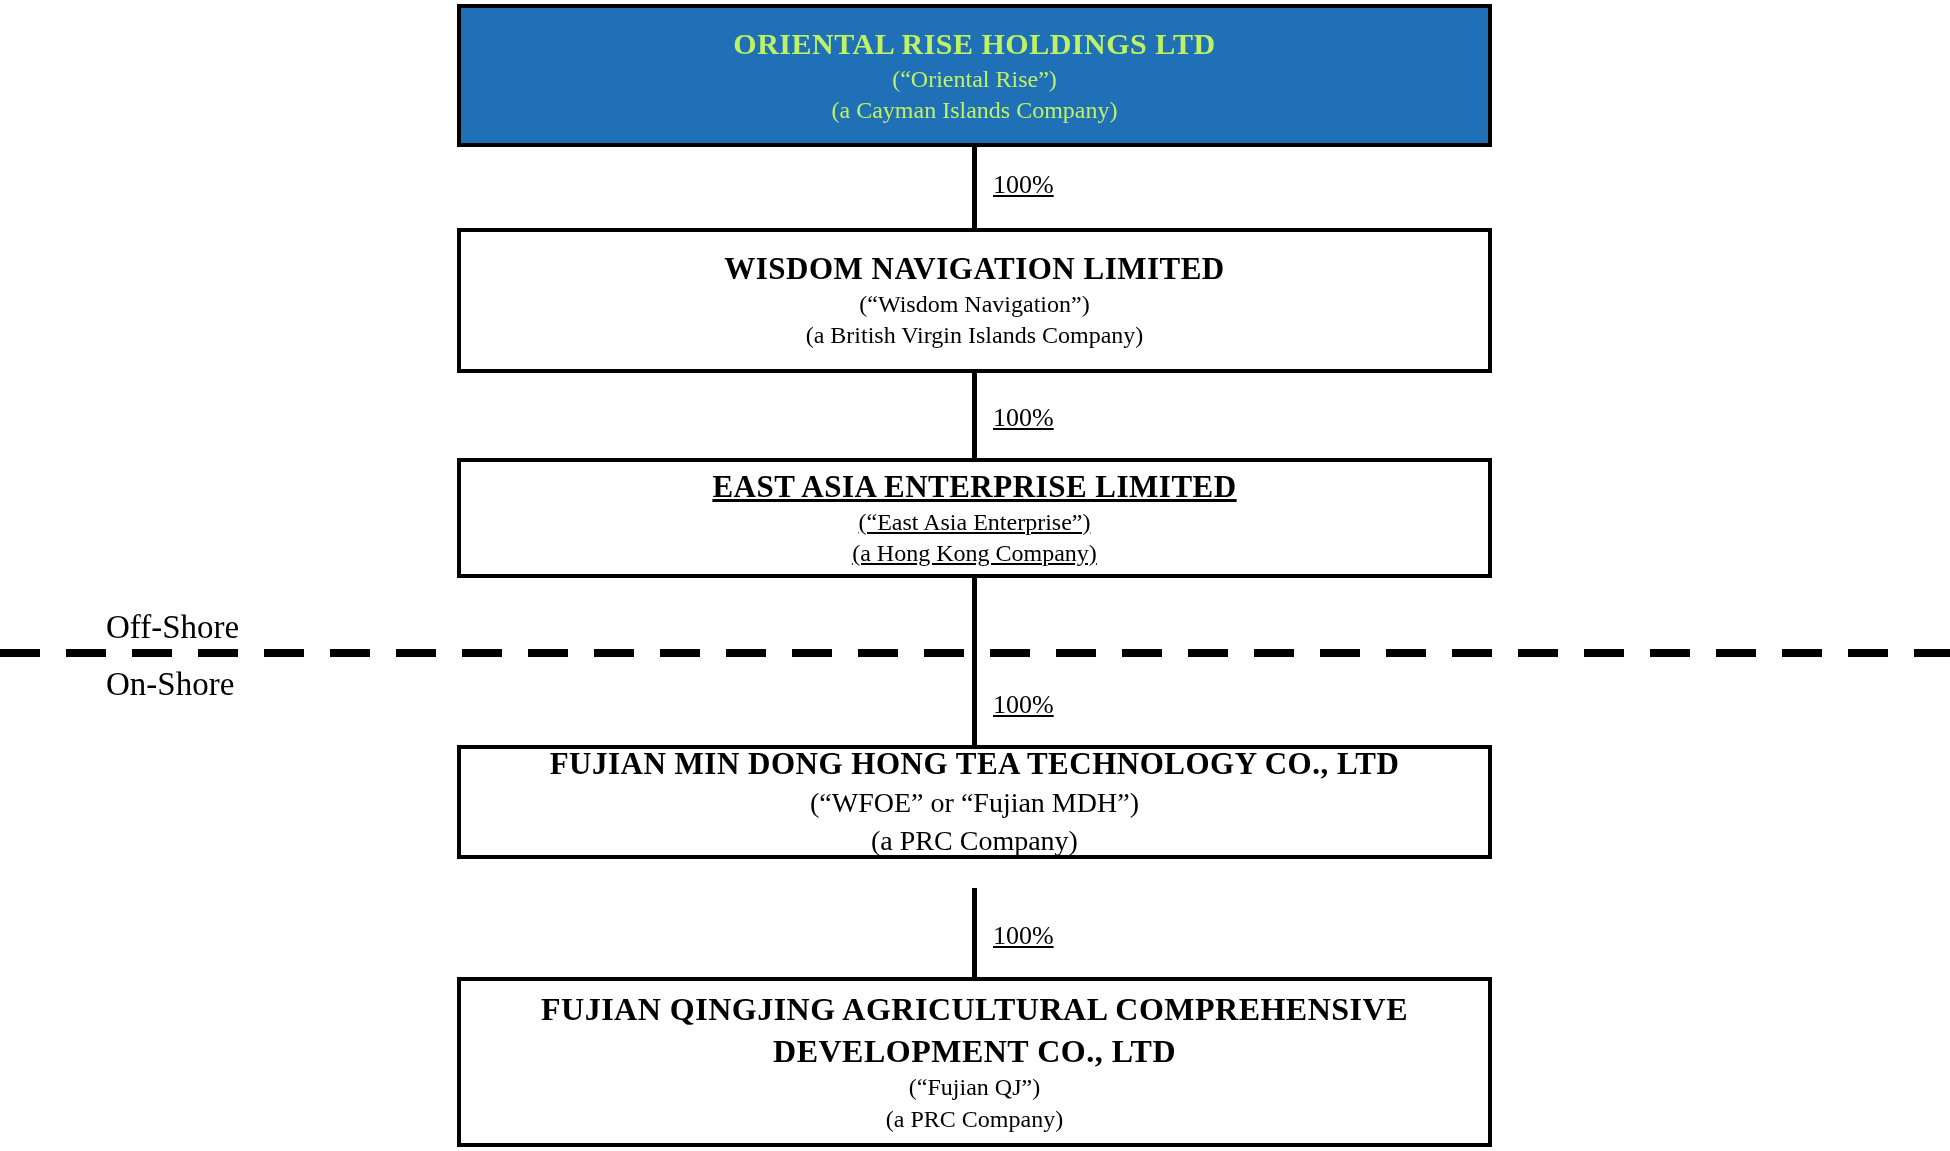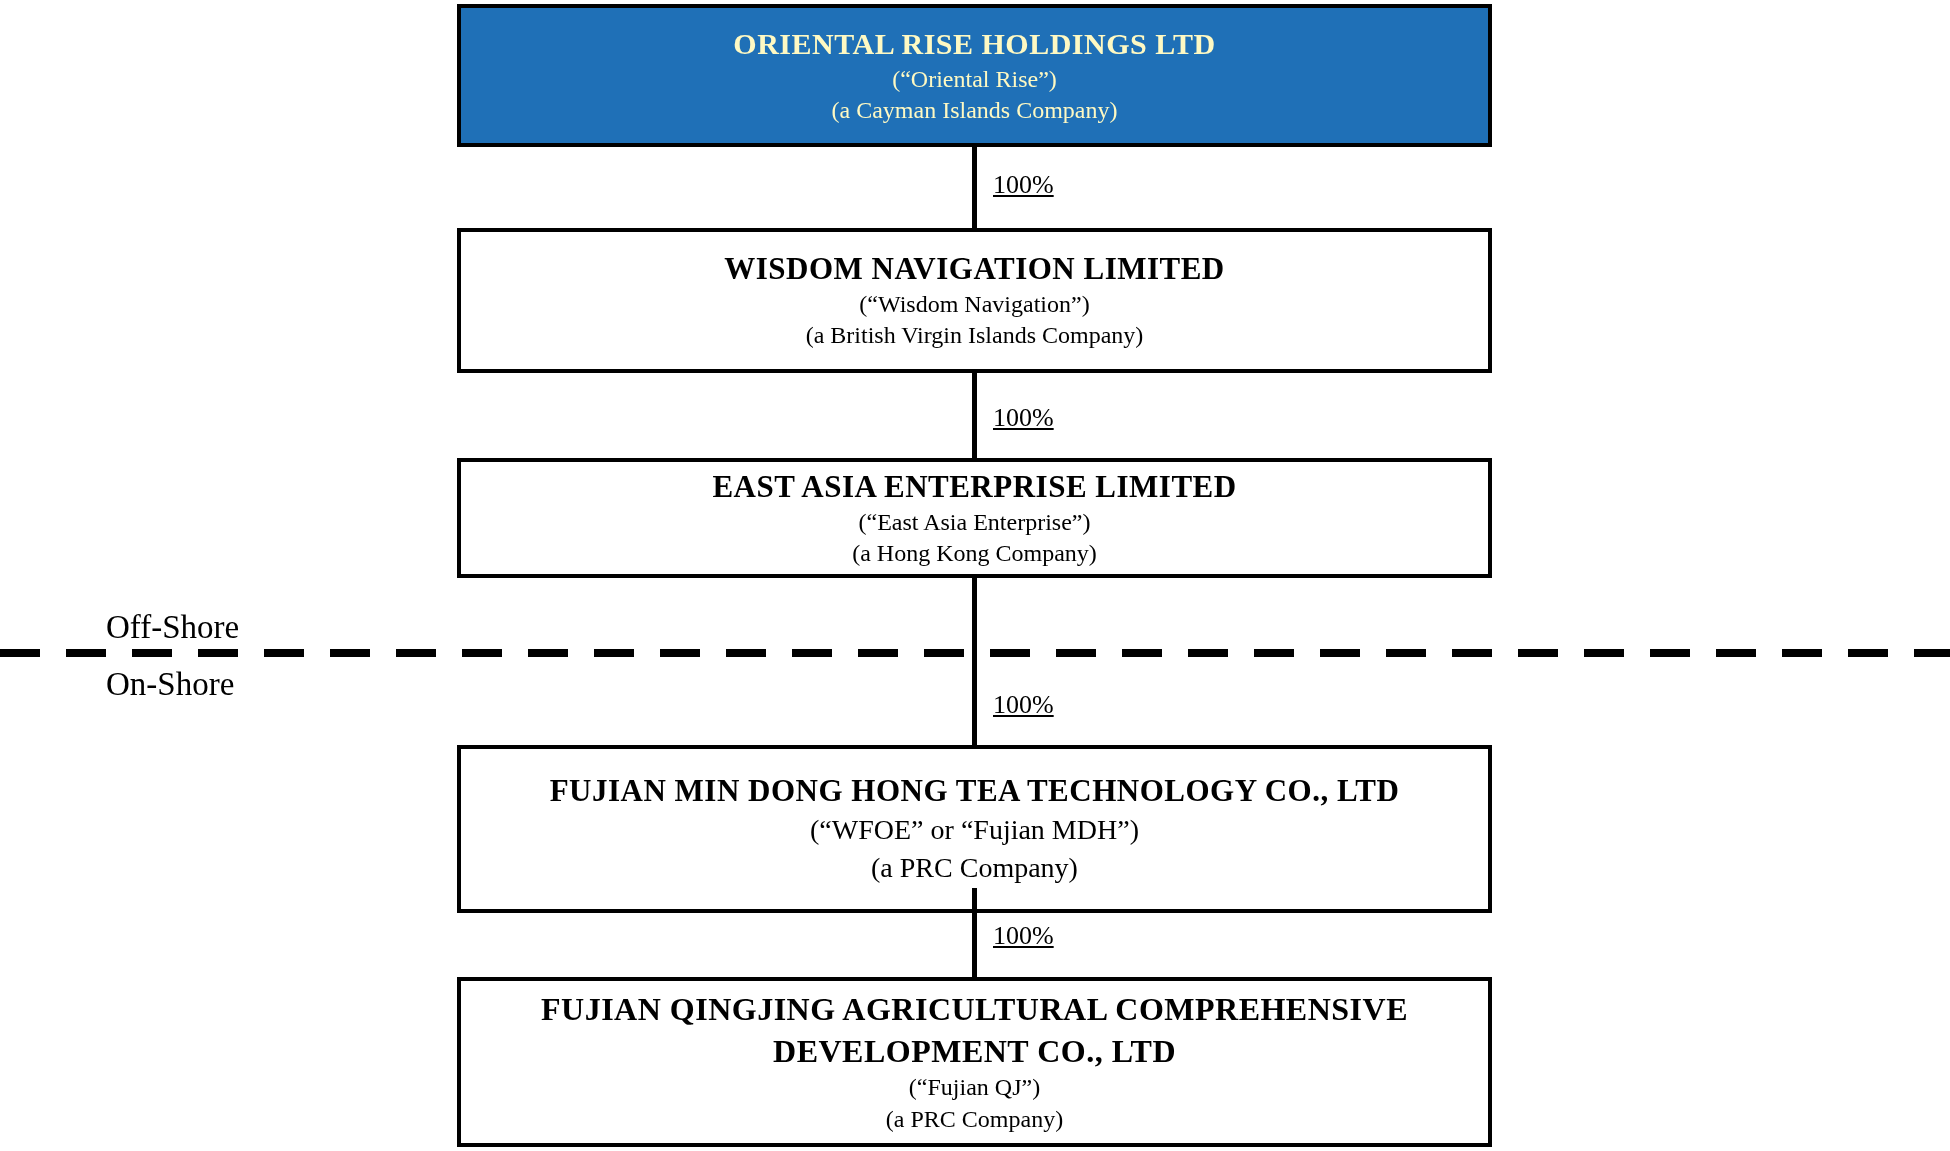--- a/index.html
+++ b/index.html
@@ -35,22 +35,22 @@
     line-height: 1.28;
     letter-spacing: 0.5px;
   }
   .node-sub {
     font-size: 24px;
     line-height: 1.3;
   }
   .box-1 { top: 4px;   height: 143px; }
   .box-1 .node-name { font-size: 30px; }
   .box-2 { top: 228px; height: 145px; }
-  .box-3 { top: 458px; height: 120px; }
-  .box-4 { top: 745px; height: 168px; }
+  .box-3 { top: 458px; height: 120px; text-decoration: underline; }
+  .box-4 { top: 745px; height: 114px; }
   .box-4 .node-sub { font-size: 28px; line-height: 1.35; }
   .box-5 { top: 977px; height: 170px; }
   .box-5 .node-name { font-size: 32px; line-height: 1.3; }
 
   .vline {
     position: absolute;
     left: 972px;
     width: 5px;
     background: #000000;
   }
@@ -88,21 +88,21 @@
     line-height: 1;
   }
   .zone-off { top: 611px; }
   .zone-on  { top: 668px; }
 </style>
 </head>
 <body>
 
 <div class="canvas">
 
-  <div class="box box-1" style="background: rgb(31, 112, 183); color: #fef9c3;">
+  <div class="box box-1" style="background: rgb(31, 112, 183); color: #bef264;">
     <div class="node-name">ORIENTAL RISE HOLDINGS LTD</div>
     <div class="node-sub">(“Oriental Rise”)</div>
     <div class="node-sub">(a Cayman Islands Company)</div>
   </div>
 
   <div class="vline vline-1"></div>
   <div class="pct pct-1">100%</div>
 
   <div class="box box-2">
     <div class="node-name">WISDOM NAVIGATION LIMITED</div>

